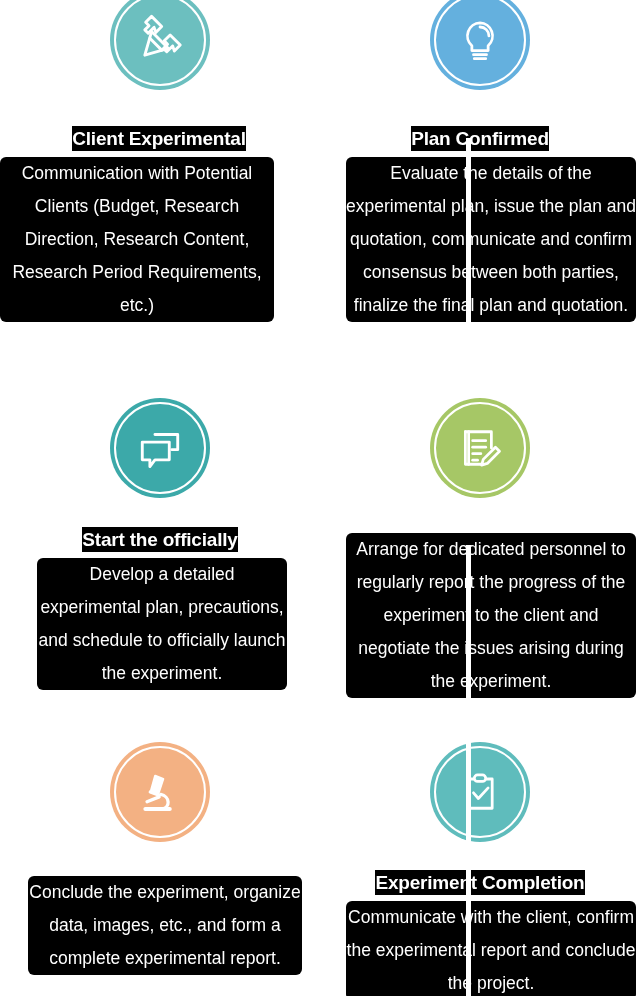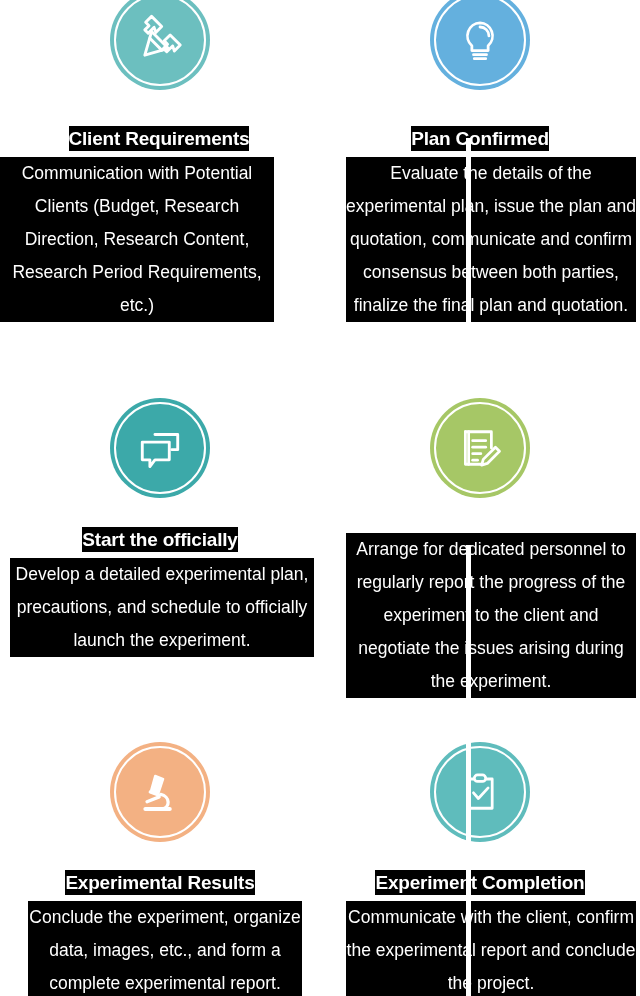--- a/index.html
+++ b/index.html
@@ -81,20 +81,21 @@
   }
 
   .step-desc {
     font-size: 17.5px;
     line-height: 33px;
     color: #ffffff;
     background: #000000;
     text-align: center;
     width: 258px;
     box-decoration-break: clone;
+    border-radius: 6px;
     -webkit-box-decoration-break: clone;
   }
 
   
   .seam {
     position: absolute;
     top: 0;
     width: 5px;
     background: #ffffff;
     z-index: 40;
@@ -128,21 +129,21 @@
         <svg width="54" height="54" viewBox="0 0 64 64" fill="none" stroke="#ffffff" stroke-width="3.4" stroke-linecap="round" stroke-linejoin="round">
           <path d="M14 50 L22 22 L42 42 L14 50 Z"></path>
           <path d="M20 30 L34 44"></path>
           <path d="M25 17 L18 24 L14 20 L19 15 L15 11 L22 4 L34 16 L27 23 Z"></path>
           <path d="M47 39 L40 46 L36 42 L41 37 L37 33 L44 26 L56 38 L49 45 Z"></path>
         </svg>
       </div>
     </div>
     <div class="text-col">
       <div style="height:36px"></div>
-      <div class="step-title" style="margin-left:-2px;">Client Requirements</div>
+      <div class="step-title" style="margin-left:-2px;">Client Experimental</div>
       <div style="height:6px"></div>
       <div class="step-desc" style="width:274px; margin-left:-46px;">Communication with Potential Clients (Budget, Research Direction, Research Content, Research Period Requirements, etc.)</div>
     </div>
   </div>
 
   <div class="step-card row-1 r1c2" style="overflow:hidden;">
     <div class="icon-wrap">
       <div class="icon-disc" style="background:#64B0DE;">
         <svg width="52" height="52" viewBox="0 0 64 64" fill="none" stroke="#ffffff" stroke-width="3.4" stroke-linecap="round" stroke-linejoin="round">
           <path d="M32 11 A16 16 0 0 0 22 39 L22 45 L42 45 L42 39 A16 16 0 0 0 32 11 Z"></path>
@@ -167,21 +168,21 @@
         <svg width="54" height="54" viewBox="0 0 64 64" fill="none" stroke="#ffffff" stroke-width="3.4" stroke-linecap="round" stroke-linejoin="round">
           <path d="M26 16 L53 16 L53 34 L46 34"></path>
           <path d="M11 25 L43 25 L43 46 L26 46 L20 54 L20 46 L11 46 Z"></path>
         </svg>
       </div>
     </div>
     <div class="text-col">
       <div style="height:29px"></div>
       <div class="step-title">Start the officially</div>
       <div style="height:6px"></div>
-      <div class="step-desc" style="width:304px; margin-left:4px;">Develop a detailed experimental plan, precautions, and schedule to officially launch the experiment.</div>
+      <div class="step-desc" style="width:250px; margin-left:4px;">Develop a detailed experimental plan, precautions, and schedule to officially launch the experiment.</div>
     </div>
   </div>
 
   <div class="step-card row-2" style="overflow:hidden;">
     <div class="icon-wrap" style="padding-top:24px;">
       <div class="icon-disc" style="background:#A6C766;">
         <svg width="52" height="52" viewBox="0 0 64 64" fill="none" stroke="#ffffff" stroke-width="3.4" stroke-linecap="round" stroke-linejoin="round">
           <path d="M14 12 L46 12 L46 32"></path>
           <path d="M14 12 L14 52 L34 52"></path>
           <path d="M23 23 L39 23"></path>
@@ -208,21 +209,20 @@
           <path d="M26 12 L36 16 L30 34 L21 30 Z" fill="#ffffff"></path>
           <path d="M20 32 L31 36" stroke-width="4"></path>
           <path d="M33 35 C44 37 46 52 33 53" fill="none" stroke-width="4"></path>
           <path d="M16 44 L31 38" fill="none" stroke-width="4"></path>
           <path d="M14 53 L44 53" stroke-width="5"></path>
         </svg>
       </div>
     </div>
     <div class="text-col">
       <div style="height:28px"></div>
-      <div class="step-title">Experimental Results</div>
       <div style="height:6px"></div>
       <div class="step-desc" style="width:274px; margin-left:10px;">Conclude the experiment, organize data, images, etc., and form a complete experimental report.</div>
     </div>
   </div>
 
   <div class="step-card row-3" style="overflow:hidden;">
     <div class="icon-wrap" style="padding-top:23px;">
       <div class="icon-disc" style="background:#5FBCBC;">
         <svg width="52" height="52" viewBox="0 0 64 64" fill="none" stroke="#ffffff" stroke-width="3.4" stroke-linecap="round" stroke-linejoin="round">
           <path d="M24 16 L17 16 L17 52 L47 52 L47 16 L40 16"></path>

